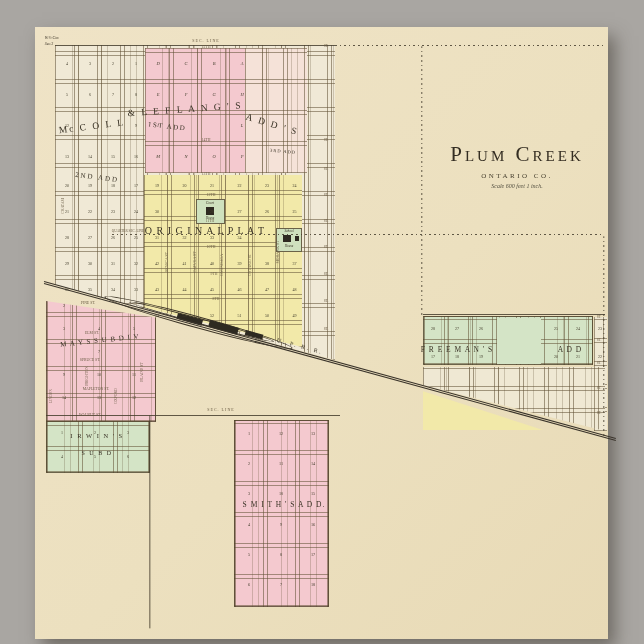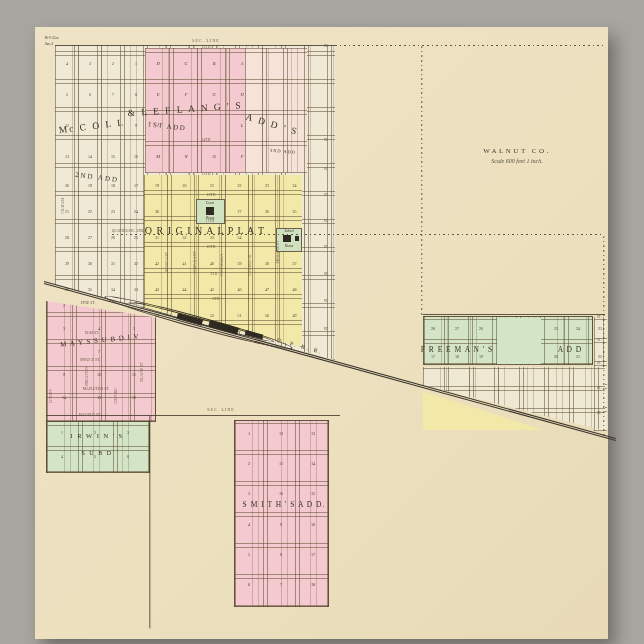--- a/index.html
+++ b/index.html
@@ -238,16 +238,17 @@
       <div class="lbl" style="left: 457px; top: 357px; font-size: 4px; color: rgb(69, 64, 47); transform: translate(-50%, -50%) rotate(0deg);">18</div>
       <div class="lbl" style="left: 481px; top: 357px; font-size: 4px; color: rgb(69, 64, 47); transform: translate(-50%, -50%) rotate(0deg);">19</div>
       <div class="lbl" style="left: 556px; top: 329px; font-size: 4px; color: rgb(69, 64, 47); transform: translate(-50%, -50%) rotate(0deg);">25</div>
       <div class="lbl" style="left: 578px; top: 329px; font-size: 4px; color: rgb(69, 64, 47); transform: translate(-50%, -50%) rotate(0deg);">24</div>
       <div class="lbl" style="left: 600px; top: 329px; font-size: 4px; color: rgb(69, 64, 47); transform: translate(-50%, -50%) rotate(0deg);">23</div>
       <div class="lbl" style="left: 556px; top: 357px; font-size: 4px; color: rgb(69, 64, 47); transform: translate(-50%, -50%) rotate(0deg);">20</div>
       <div class="lbl" style="left: 578px; top: 357px; font-size: 4px; color: rgb(69, 64, 47); transform: translate(-50%, -50%) rotate(0deg);">21</div>
       <div class="lbl" style="left: 600px; top: 357px; font-size: 4px; color: rgb(69, 64, 47); transform: translate(-50%, -50%) rotate(0deg);">22</div>
     </div>
   <div class="title-block">
-    <div class="title-county">WALNUT CO.</div>
+    <div class="title-main">Plum Creek</div>
+    <div class="title-county">ONTARIO CO.</div>
     <div class="title-scale">Scale 600 feet 1 inch.</div>
   </div>
 </div>
 
 </body></html>

